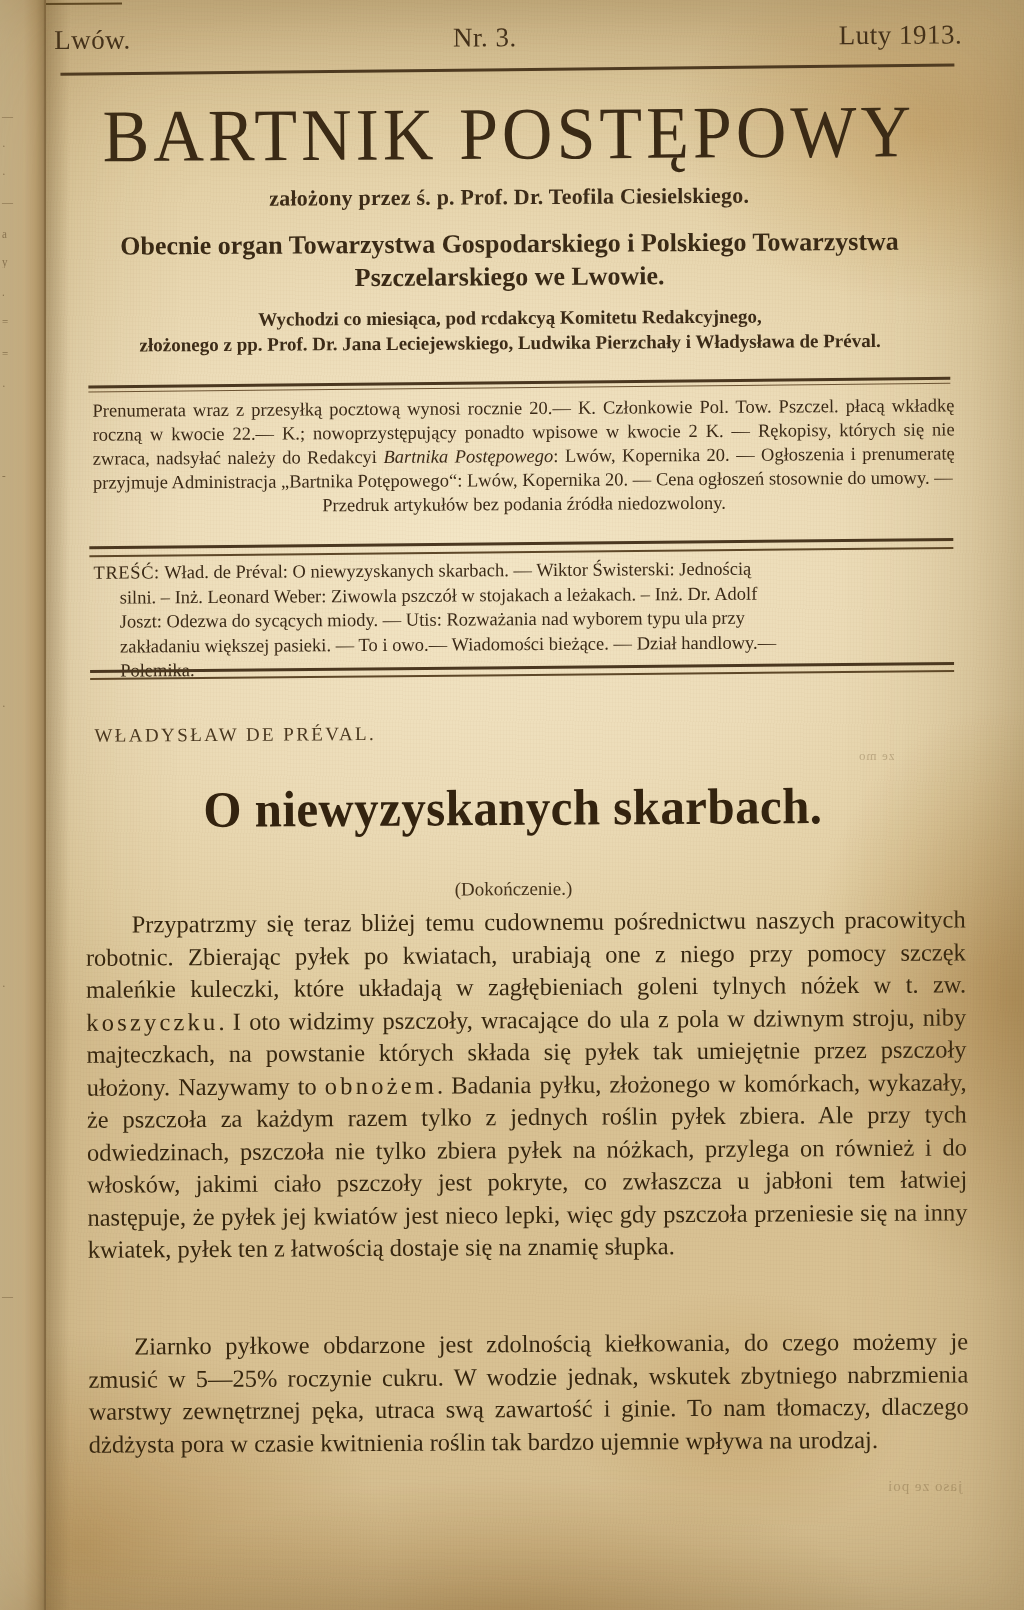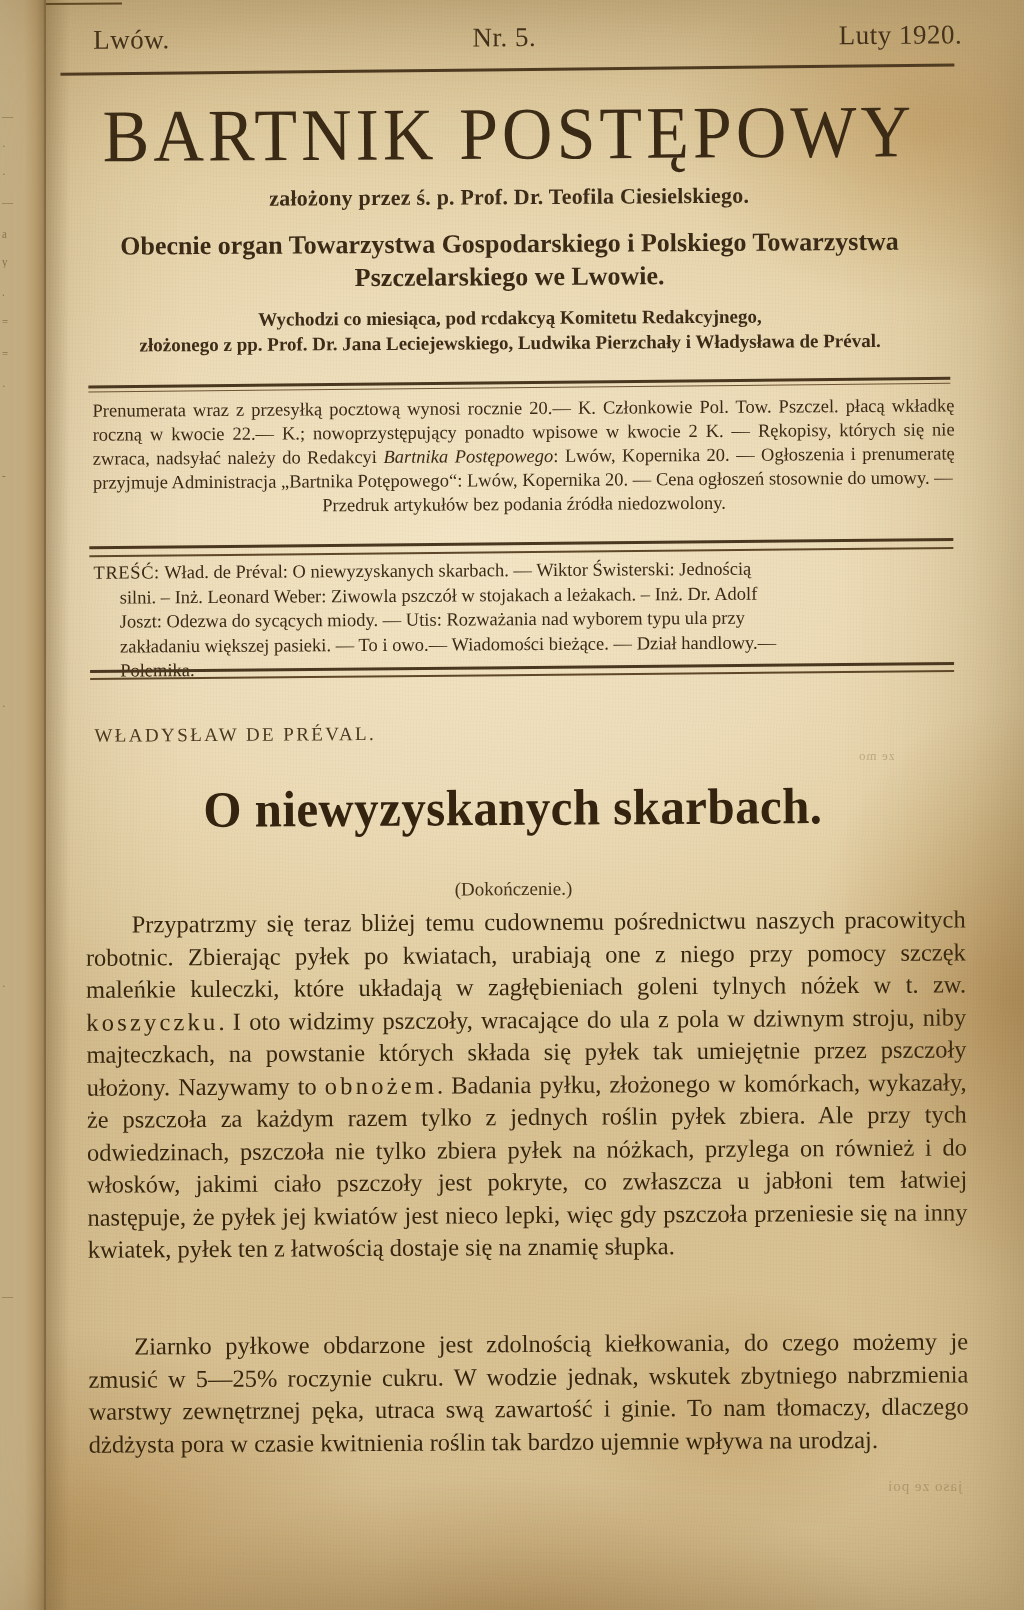--- a/index.html
+++ b/index.html
@@ -89,21 +89,21 @@
   
   #masthead {
     top: 22px;
     display: flex;
     justify-content: space-between;
     align-items: baseline;
     font-size: 27px;
     letter-spacing: 0.5px;
     color: #3c2b18;
   }
-  #masthead span { white-space: nowrap; margin-left: 39px; }
+  #masthead span { white-space: nowrap; }
   .rule {
     position: absolute;
     background: #4a3720;
   }
   #rule-top {
     left: 14px; top: 68px;
     width: 894px; height: 3px;
     transform: rotate(-0.25deg);
     box-shadow: 0 4px 0 -2px rgba(74,55,32,0.45);
   }
@@ -260,22 +260,22 @@
     <div class="frag" style="top:980px">·</div>
     <div class="frag" style="top:1290px">—</div>
   </div>
   <div id="gutter-shadow"></div>
 
   <div id="content">
     <div id="skew">
 
       <div class="inner" id="masthead">
         <span>Lwów.</span>
-        <span>Nr. 5.</span>
-        <span>Luty 1920.</span>
+        <span>Nr. 3.</span>
+        <span>Luty 1913.</span>
       </div>
       <div class="rule" id="rule-top"></div>
 
       <div class="inner" id="title">BARTNIK POSTĘPOWY</div>
       <div class="inner" id="founder">założony przez ś. p. Prof. Dr. Teofila Ciesielskiego.</div>
 
       <div class="inner" id="organ">
         <div>Obecnie organ Towarzystwa Gospodarskiego i Polskiego Towarzystwa</div>
         <div>Pszczelarskiego we Lwowie.</div>
       </div>

